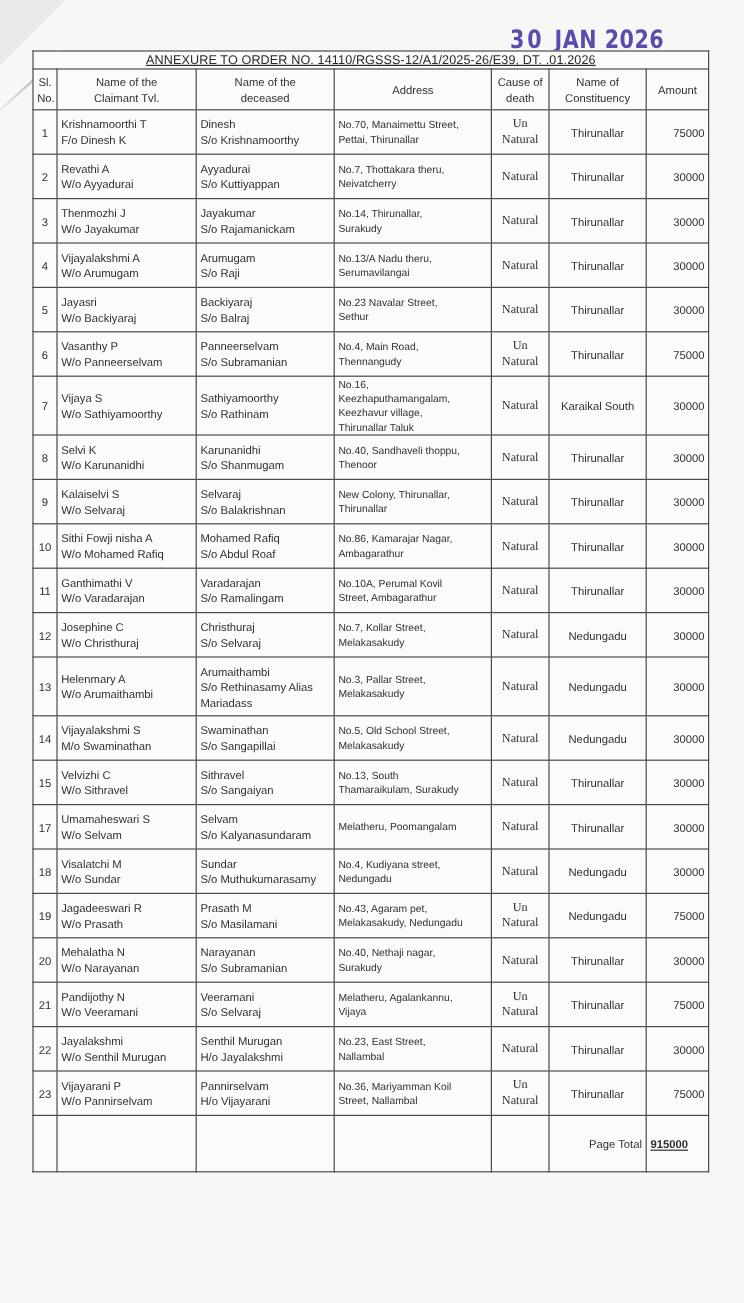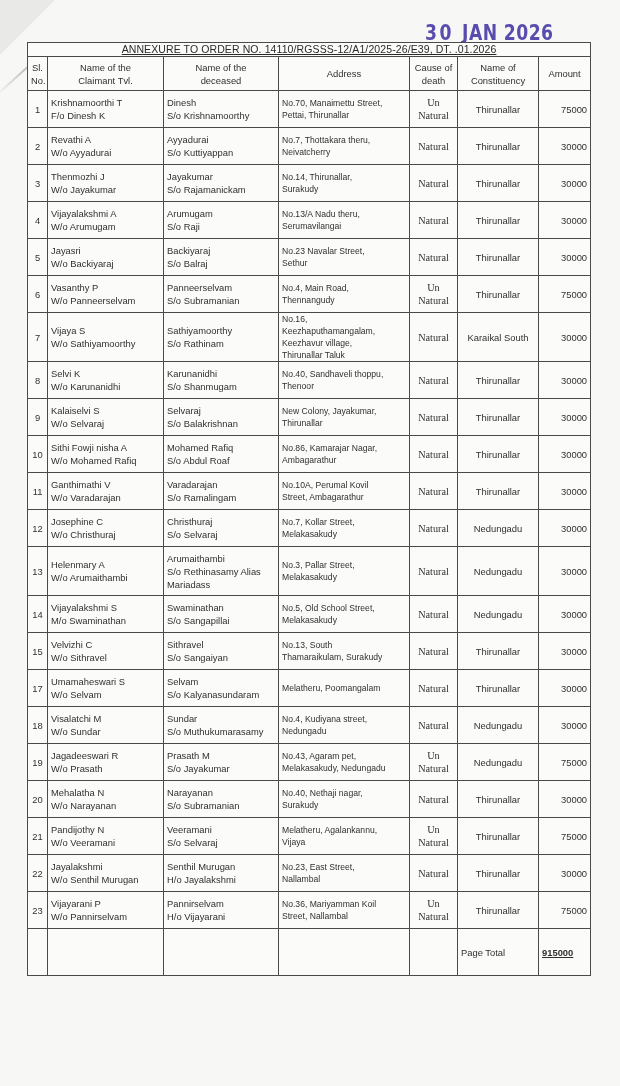--- a/index.html
+++ b/index.html
@@ -53,21 +53,21 @@
   th.hdr { text-align: center; height: 33px; line-height: 12px; }
   td.form-cell { font-size: 8.8px !important; height: 13px; color: #444; }
   tr.data td { height: 36px; }
   tr.data.tall td { height: 48px; }
   td.sl { text-align: center; }
   td.cause { text-align: center; font-family: "Liberation Serif", serif; font-size: 10.2px !important; }
   td.const { text-align: center; }
   td.amt { text-align: right; }
   td.addr { font-size: 8.6px !important; line-height: 12px !important; }
   tr.total td { height: 46px; }
-  td.total-label { text-align: left; font-weight: bold; }
+  td.total-label { text-align: right; font-weight: bold; }
   td.total-val { text-align: left; font-weight: bold !important; text-decoration: underline; }
   .line { display: block; }
 </style>
 </head>
 <body>
 
 <div class="page-shade"></div>
 <div class="crease"></div>
 
 <div class="stamp">
@@ -282,21 +282,21 @@
         <td class="sl">9</td>
         <td>
           <span class="line">Kalaiselvi  S</span>
           <span class="line">W/o Selvaraj</span>
         </td>
         <td>
           <span class="line">Selvaraj</span>
           <span class="line">S/o Balakrishnan</span>
         </td>
         <td class="addr">
-          <span class="line">New Colony, Jayakumar,</span>
+          <span class="line">New Colony, Thirunallar,</span>
           <span class="line">Thirunallar</span>
         </td>
         <td class="cause">
           <span class="line">Natural</span>
         </td>
         <td class="const">Thirunallar</td>
         <td class="amt">30000</td>
       </tr>
       <tr class="data">
         <td class="sl">10</td>
@@ -459,21 +459,21 @@
         <td class="amt">30000</td>
       </tr>
       <tr class="data">
         <td class="sl">19</td>
         <td>
           <span class="line">Jagadeeswari  R</span>
           <span class="line">W/o Prasath</span>
         </td>
         <td>
           <span class="line">Prasath M</span>
-          <span class="line">S/o Jayakumar</span>
+          <span class="line">S/o Masilamani</span>
         </td>
         <td class="addr">
           <span class="line">No.43, Agaram pet,</span>
           <span class="line">Melakasakudy, Nedungadu</span>
         </td>
         <td class="cause">
           <span class="line">Un</span>
           <span class="line">Natural</span>
         </td>
         <td class="const">Nedungadu</td>

